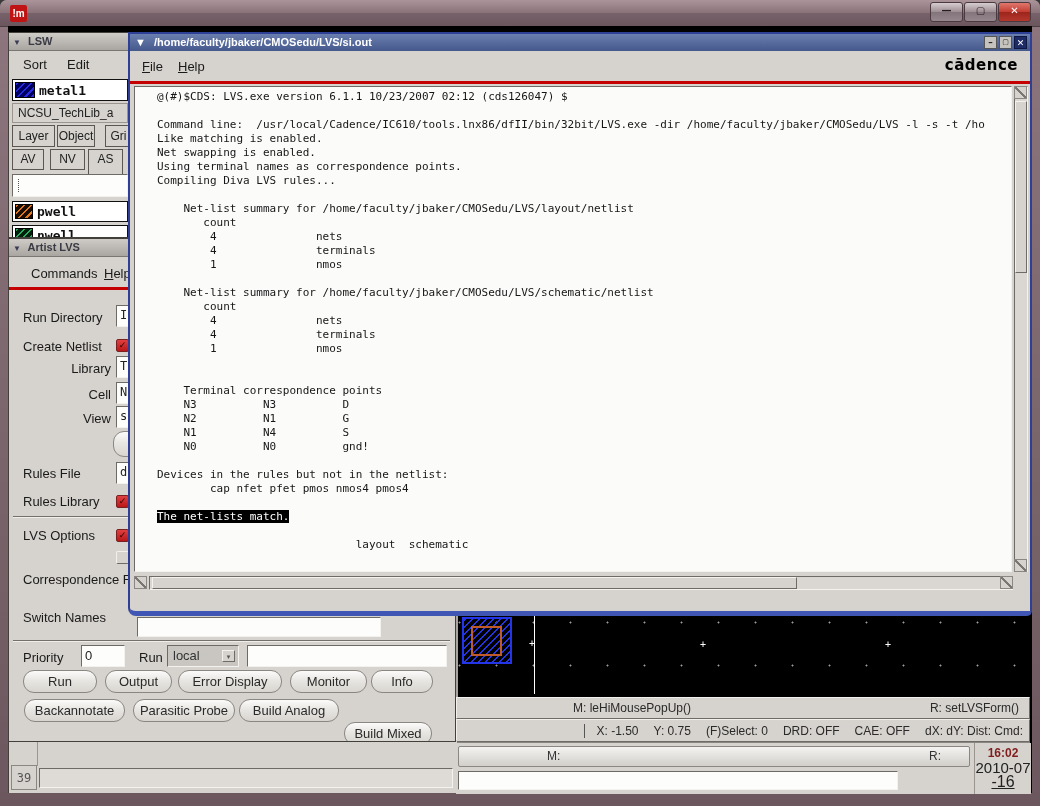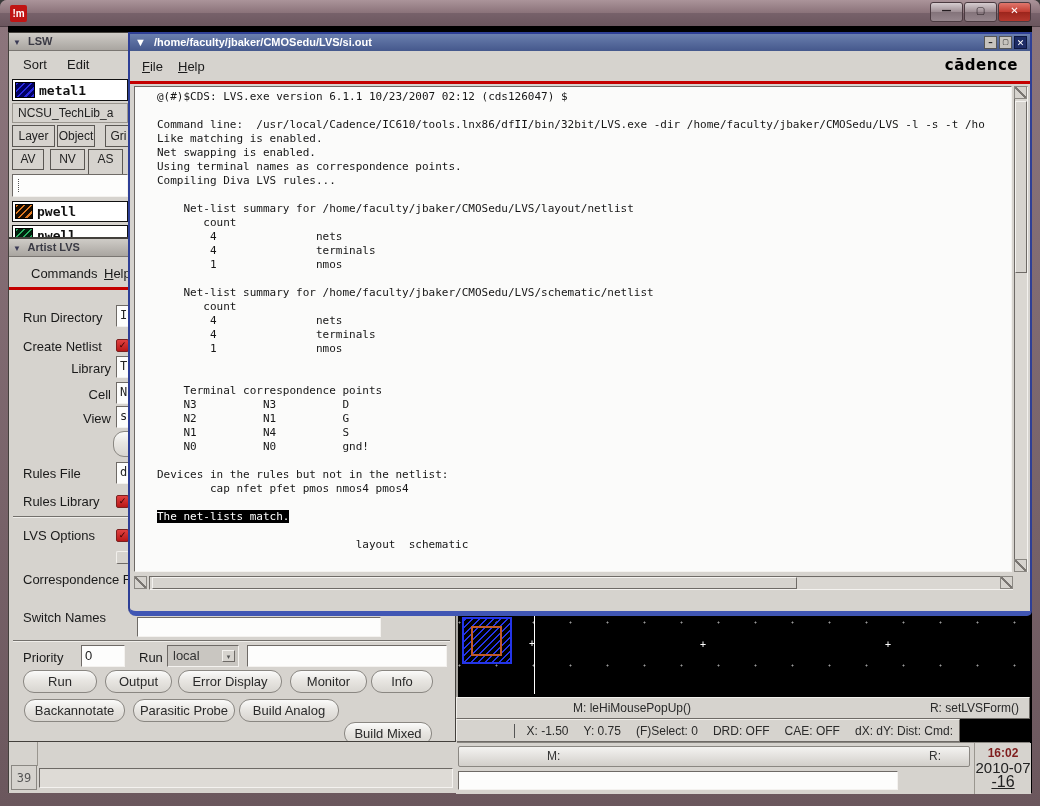--- a/index.html
+++ b/index.html
@@ -94,21 +94,21 @@
   <div class="abs" style="left:13px;top:12px;width:27px;height:26px;border:2px solid #c05a28;"></div>
   <div class="abs" style="left:76px;top:0;width:1px;height:80px;background:#fff;"></div>
   <div class="abs cross" style="left:71px;top:24px;">+</div>
   <div class="abs cross" style="left:242px;top:25px;">+</div>
   <div class="abs cross" style="left:427px;top:25px;">+</div>
 </div>
 <div class="abs sbar" style="left:456px;top:697px;width:574px;height:22px;border-color:#f2f0ec #6e6a66 #6e6a66 #f2f0ec;text-align:center;">
   <span class="abs" style="left:116px;top:3px;">M: leHiMousePopUp()</span>
   <span class="abs" style="right:10px;top:3px;">R: setLVSForm()</span>
 </div>
-<div class="abs sbar" style="left:456px;top:719px;width:504px;height:23px;display:flex;align-items:center;justify-content:flex-end;gap:15px;padding-right:6px;">
+<div class="abs sbar" style="left:456px;top:719px;width:574px;height:23px;display:flex;align-items:center;justify-content:flex-end;gap:15px;padding-right:6px;">
   <span style="border-left:1px solid #555;padding-left:12px;">X: -1.50</span>
   <span>Y: 0.75</span>
   <span>(F)Select: 0</span>
   <span>DRD: OFF</span>
   <span>CAE: OFF</span>
   <span>dX: dY: Dist: Cmd:</span>
 </div>
 
 <div class="abs" style="left:456px;top:742px;width:574px;height:51px;background:#d6d3ce;border-top:1px solid #8a8782;z-index:2;">
   <div class="abs ciwbar" style="left:2px;top:3px;width:512px;height:21px;">

